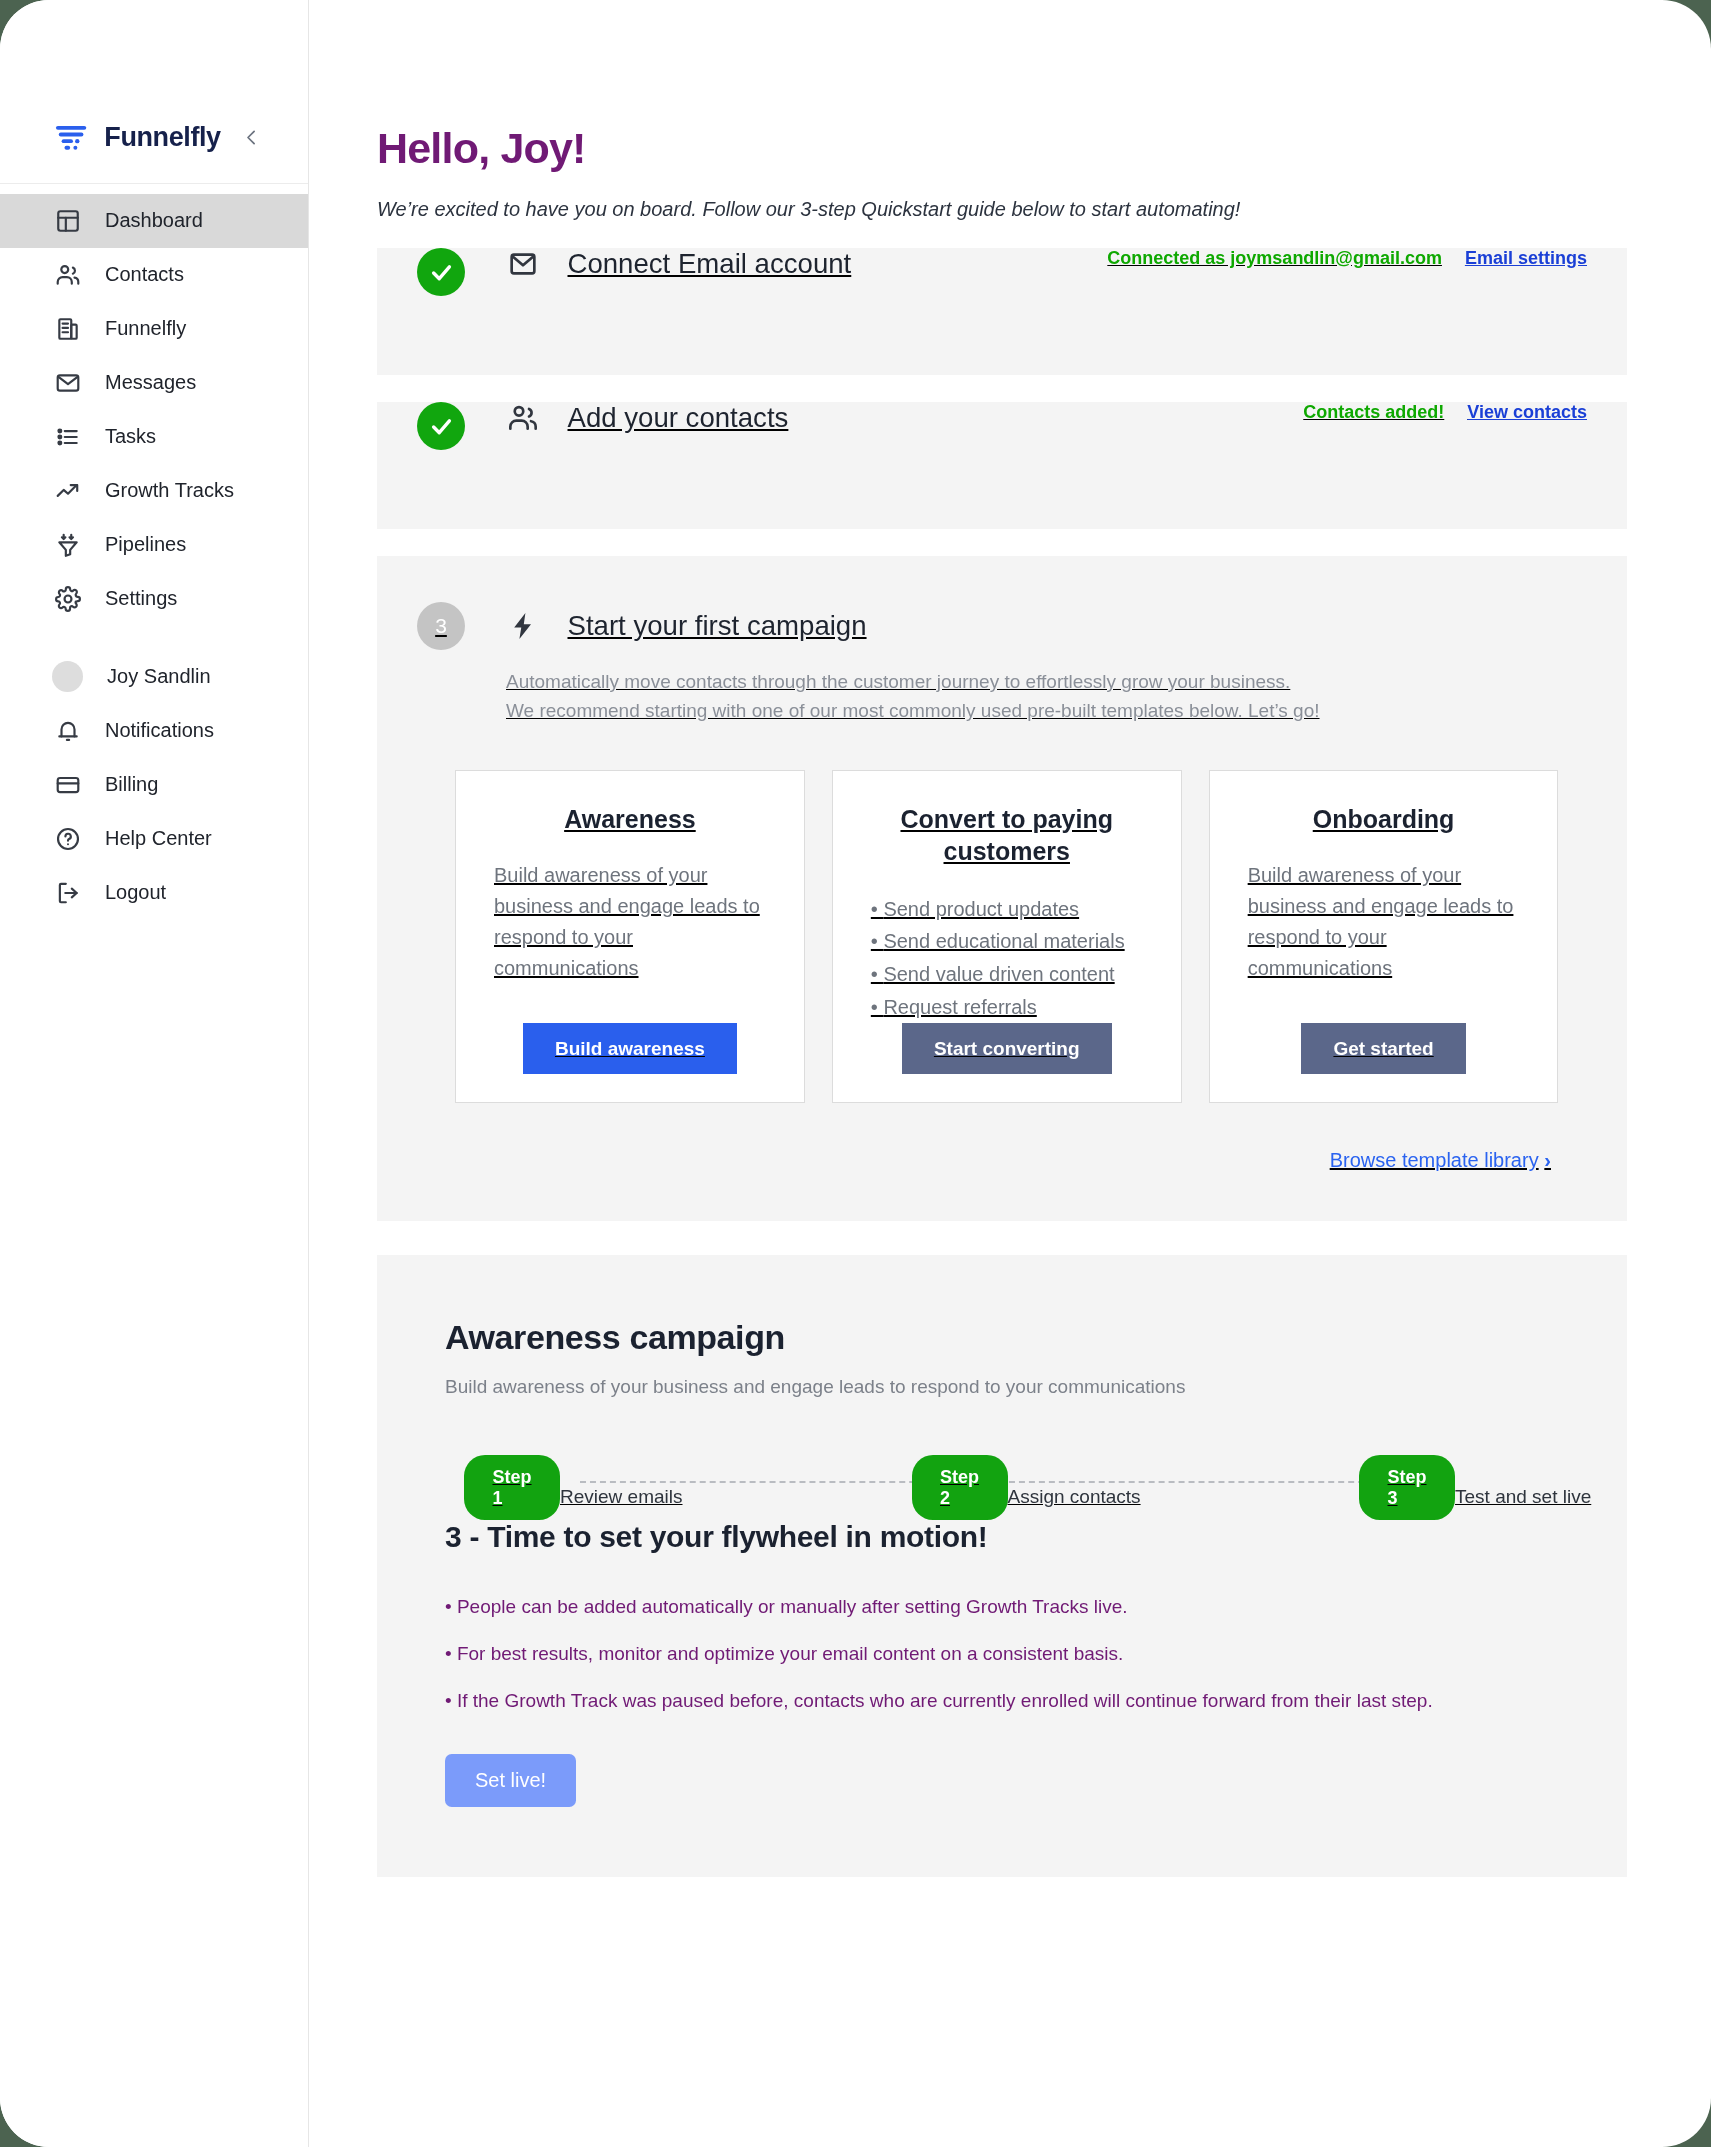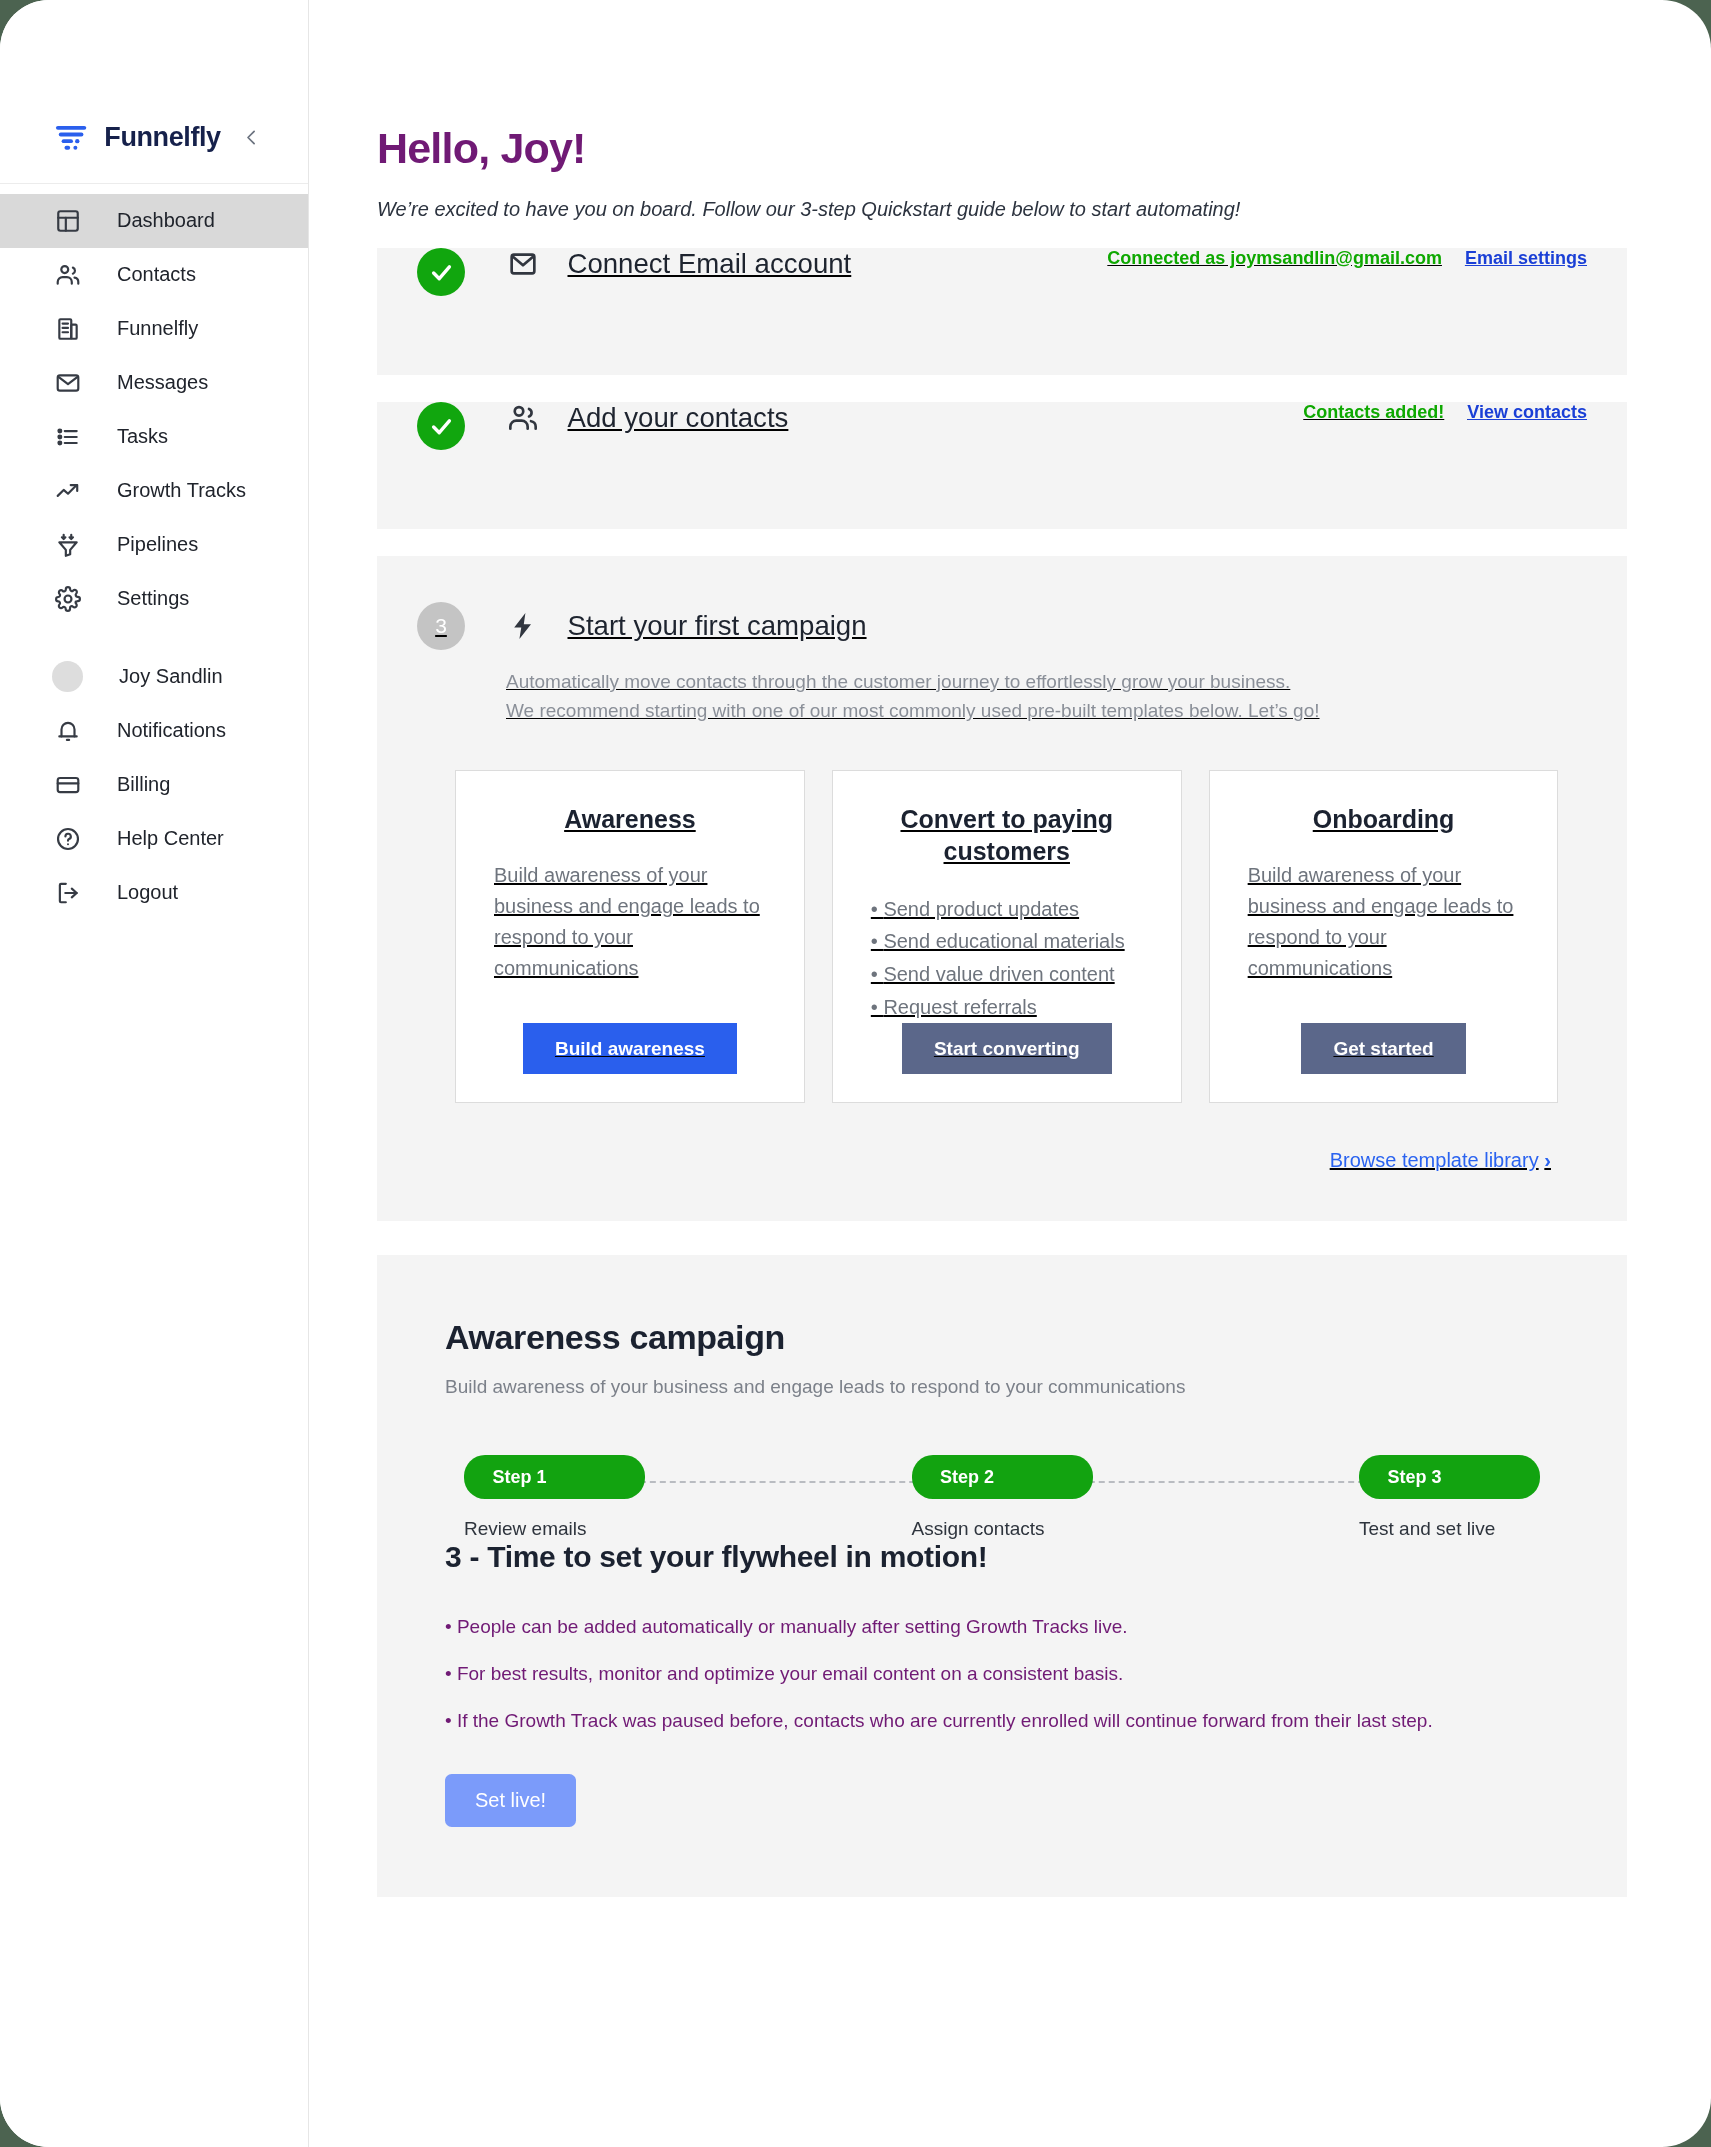--- a/index.html
+++ b/index.html
@@ -39,21 +39,21 @@
   }
   .collapse-chev {
     width: 21px; height: 21px; color: #6d7480; flex: 0 0 21px;
   }
   .nav-sep {
     margin-top: 15px;
     border-top: 1.9px solid #ececec;
   }
   .nav-list { padding-top: 9.5px; }
   .nav-item {
-    display: flex; align-items: center; gap: 36px;
+    display: flex; align-items: center; gap: 24px;
     height: 54px;
     padding-left: 55px;
     cursor: pointer;
     color: #20242c;
     font-size: 20px;
   }
   .nav-item.active { background: #d9d9d9; }
   .nav-ico { width: 26px; height: 26px; flex: 0 0 26px; color: #363b44; display:block; }
   .nav-label { white-space: nowrap; }
   .nav-gap { height: 24px; }
@@ -189,22 +189,23 @@
     display: flex; justify-content: space-between; align-items: flex-start;
     padding: 0 19px;
   }
   .stepper-line {
     position: absolute; top: 26px; left: 135px; right: 135px;
     border-top: 2.9px dashed #b9bcc1;
     z-index: 0;
   }
   .stepper-node {
     position: relative; z-index: 1;
-    display: flex; flex-direction: column; 
+    display: flex; flex-direction: row; align-items: center;
     width: 181px;
+    text-decoration: underline;
   }
   .step-pill {
     background: #12a310; color: #ffffff;
     font-size: 18px; font-weight: bold;
     padding: 11.4px 28.5px; border-radius: 21px;
     cursor: pointer;
   }
   .step-caption {
     margin-top: 19px; font-size: 19px; color: #2e343d;
     white-space: nowrap;

